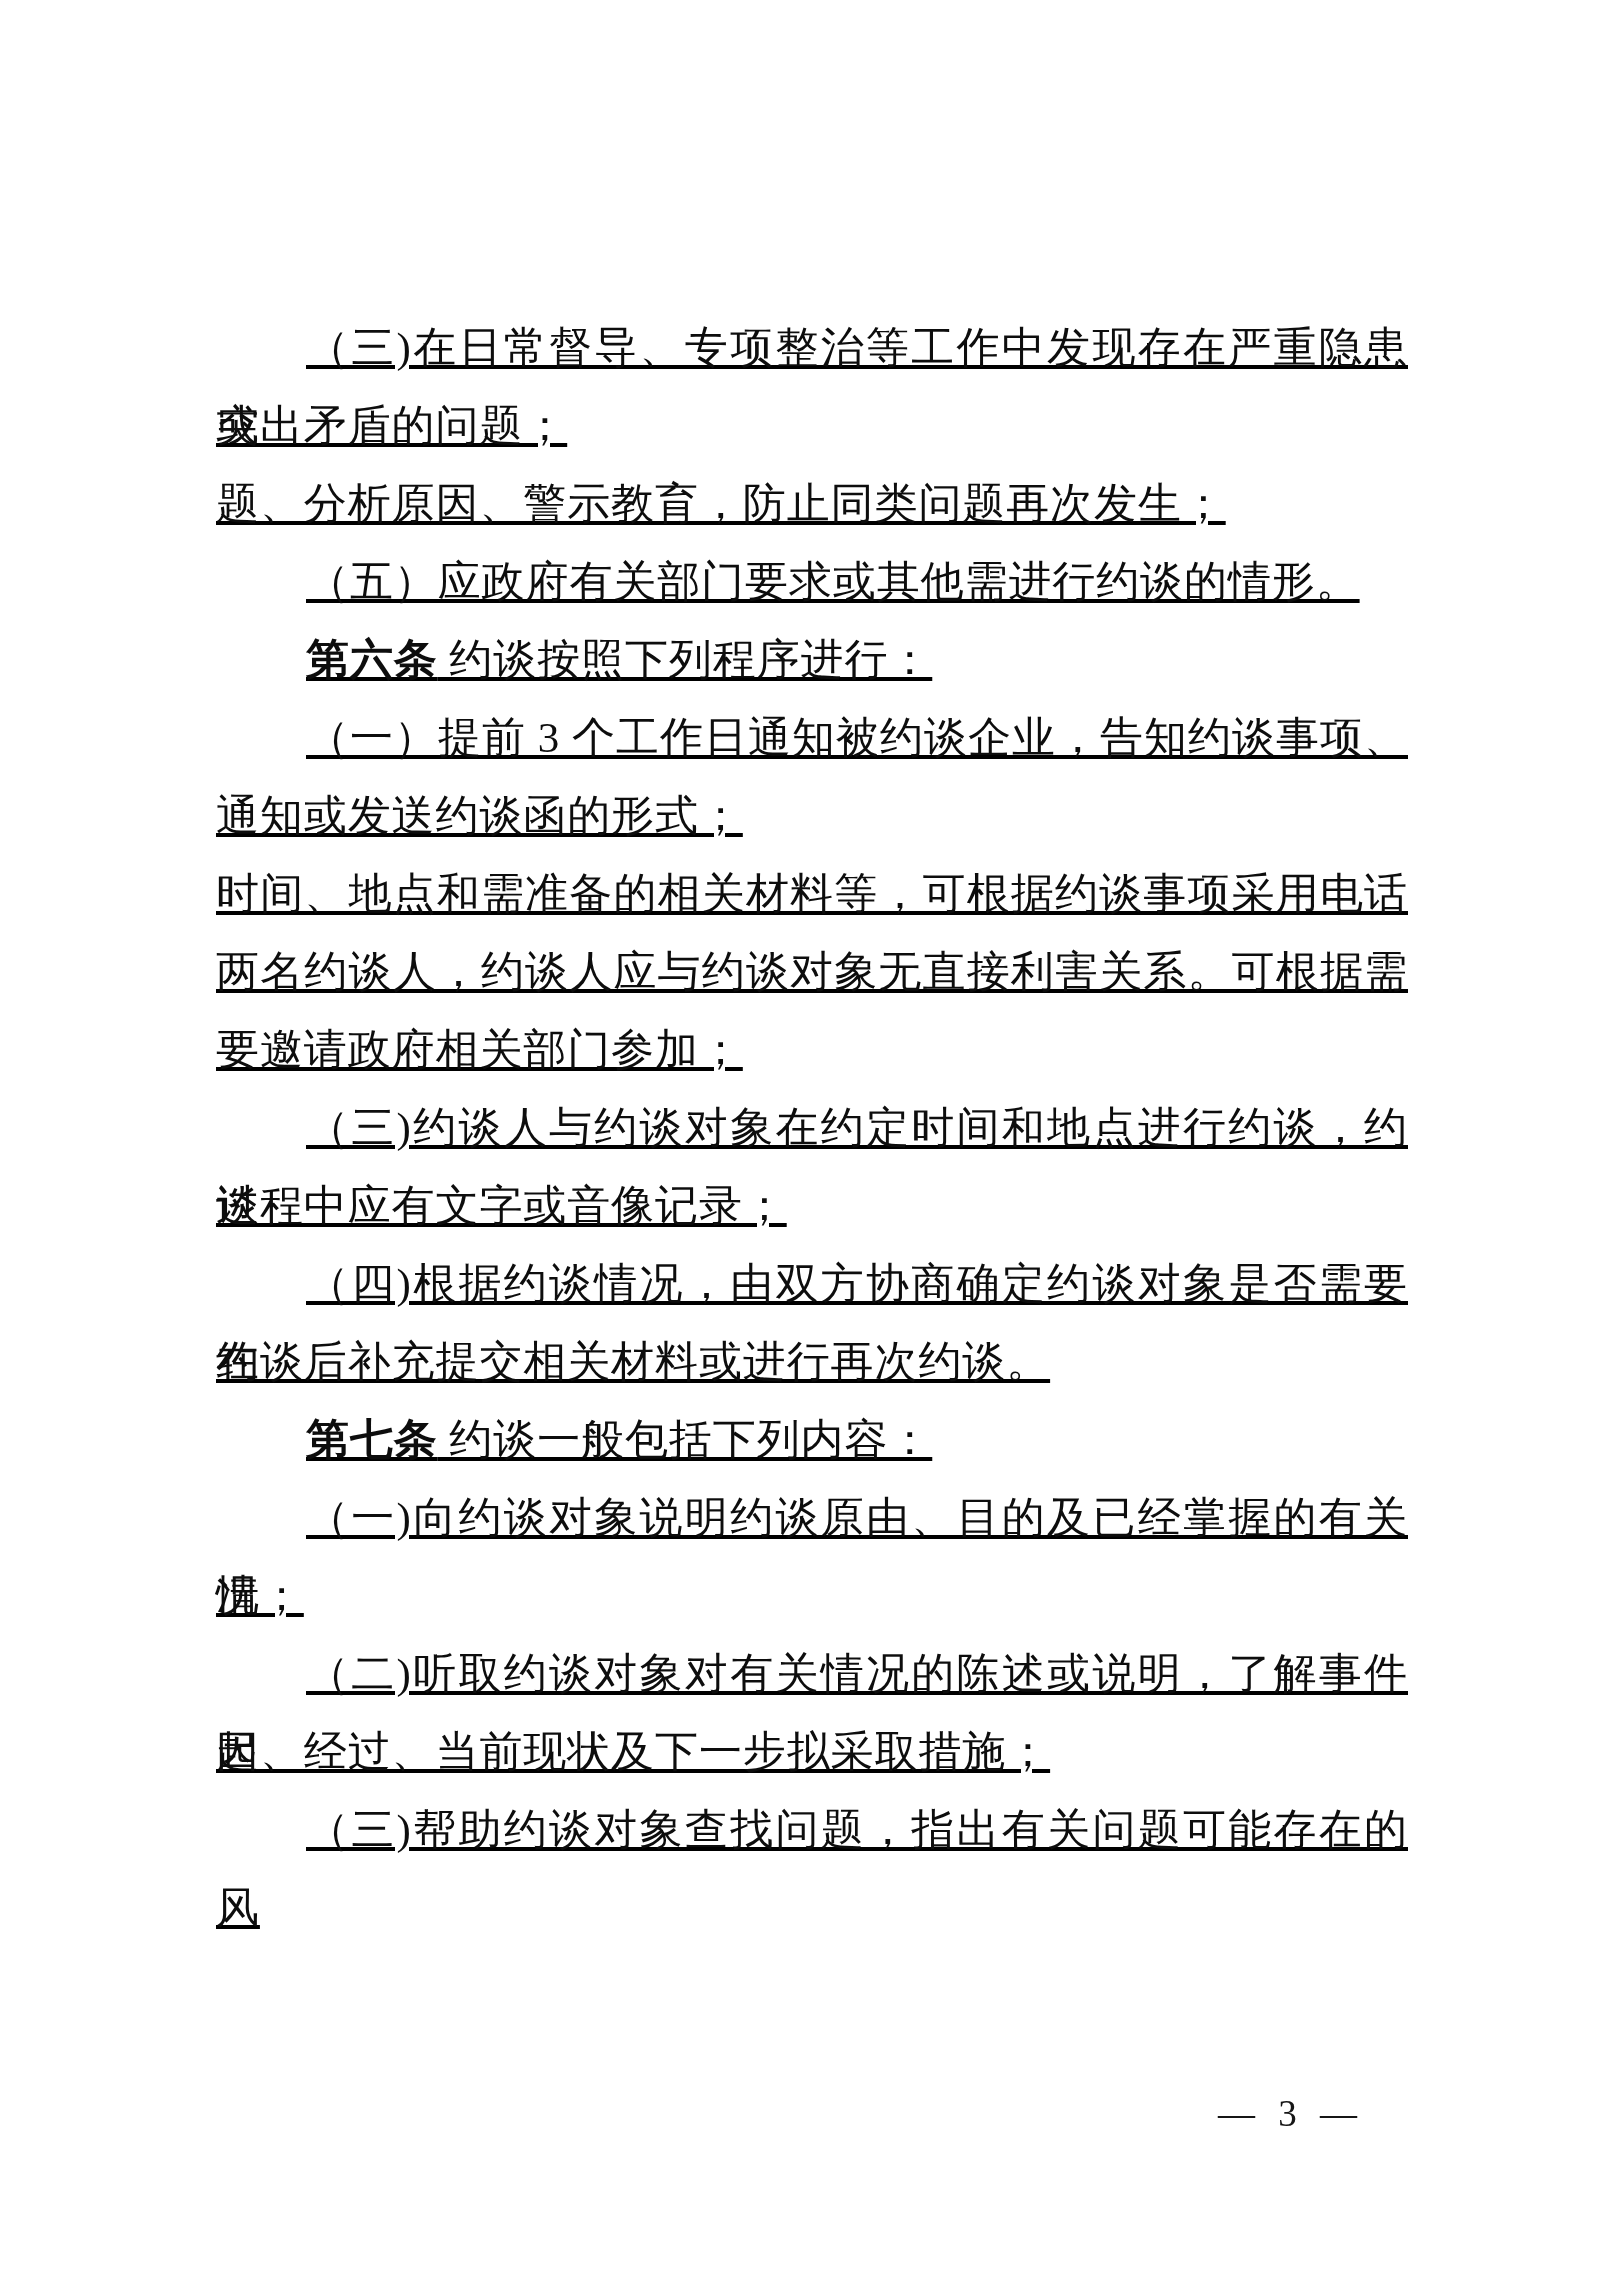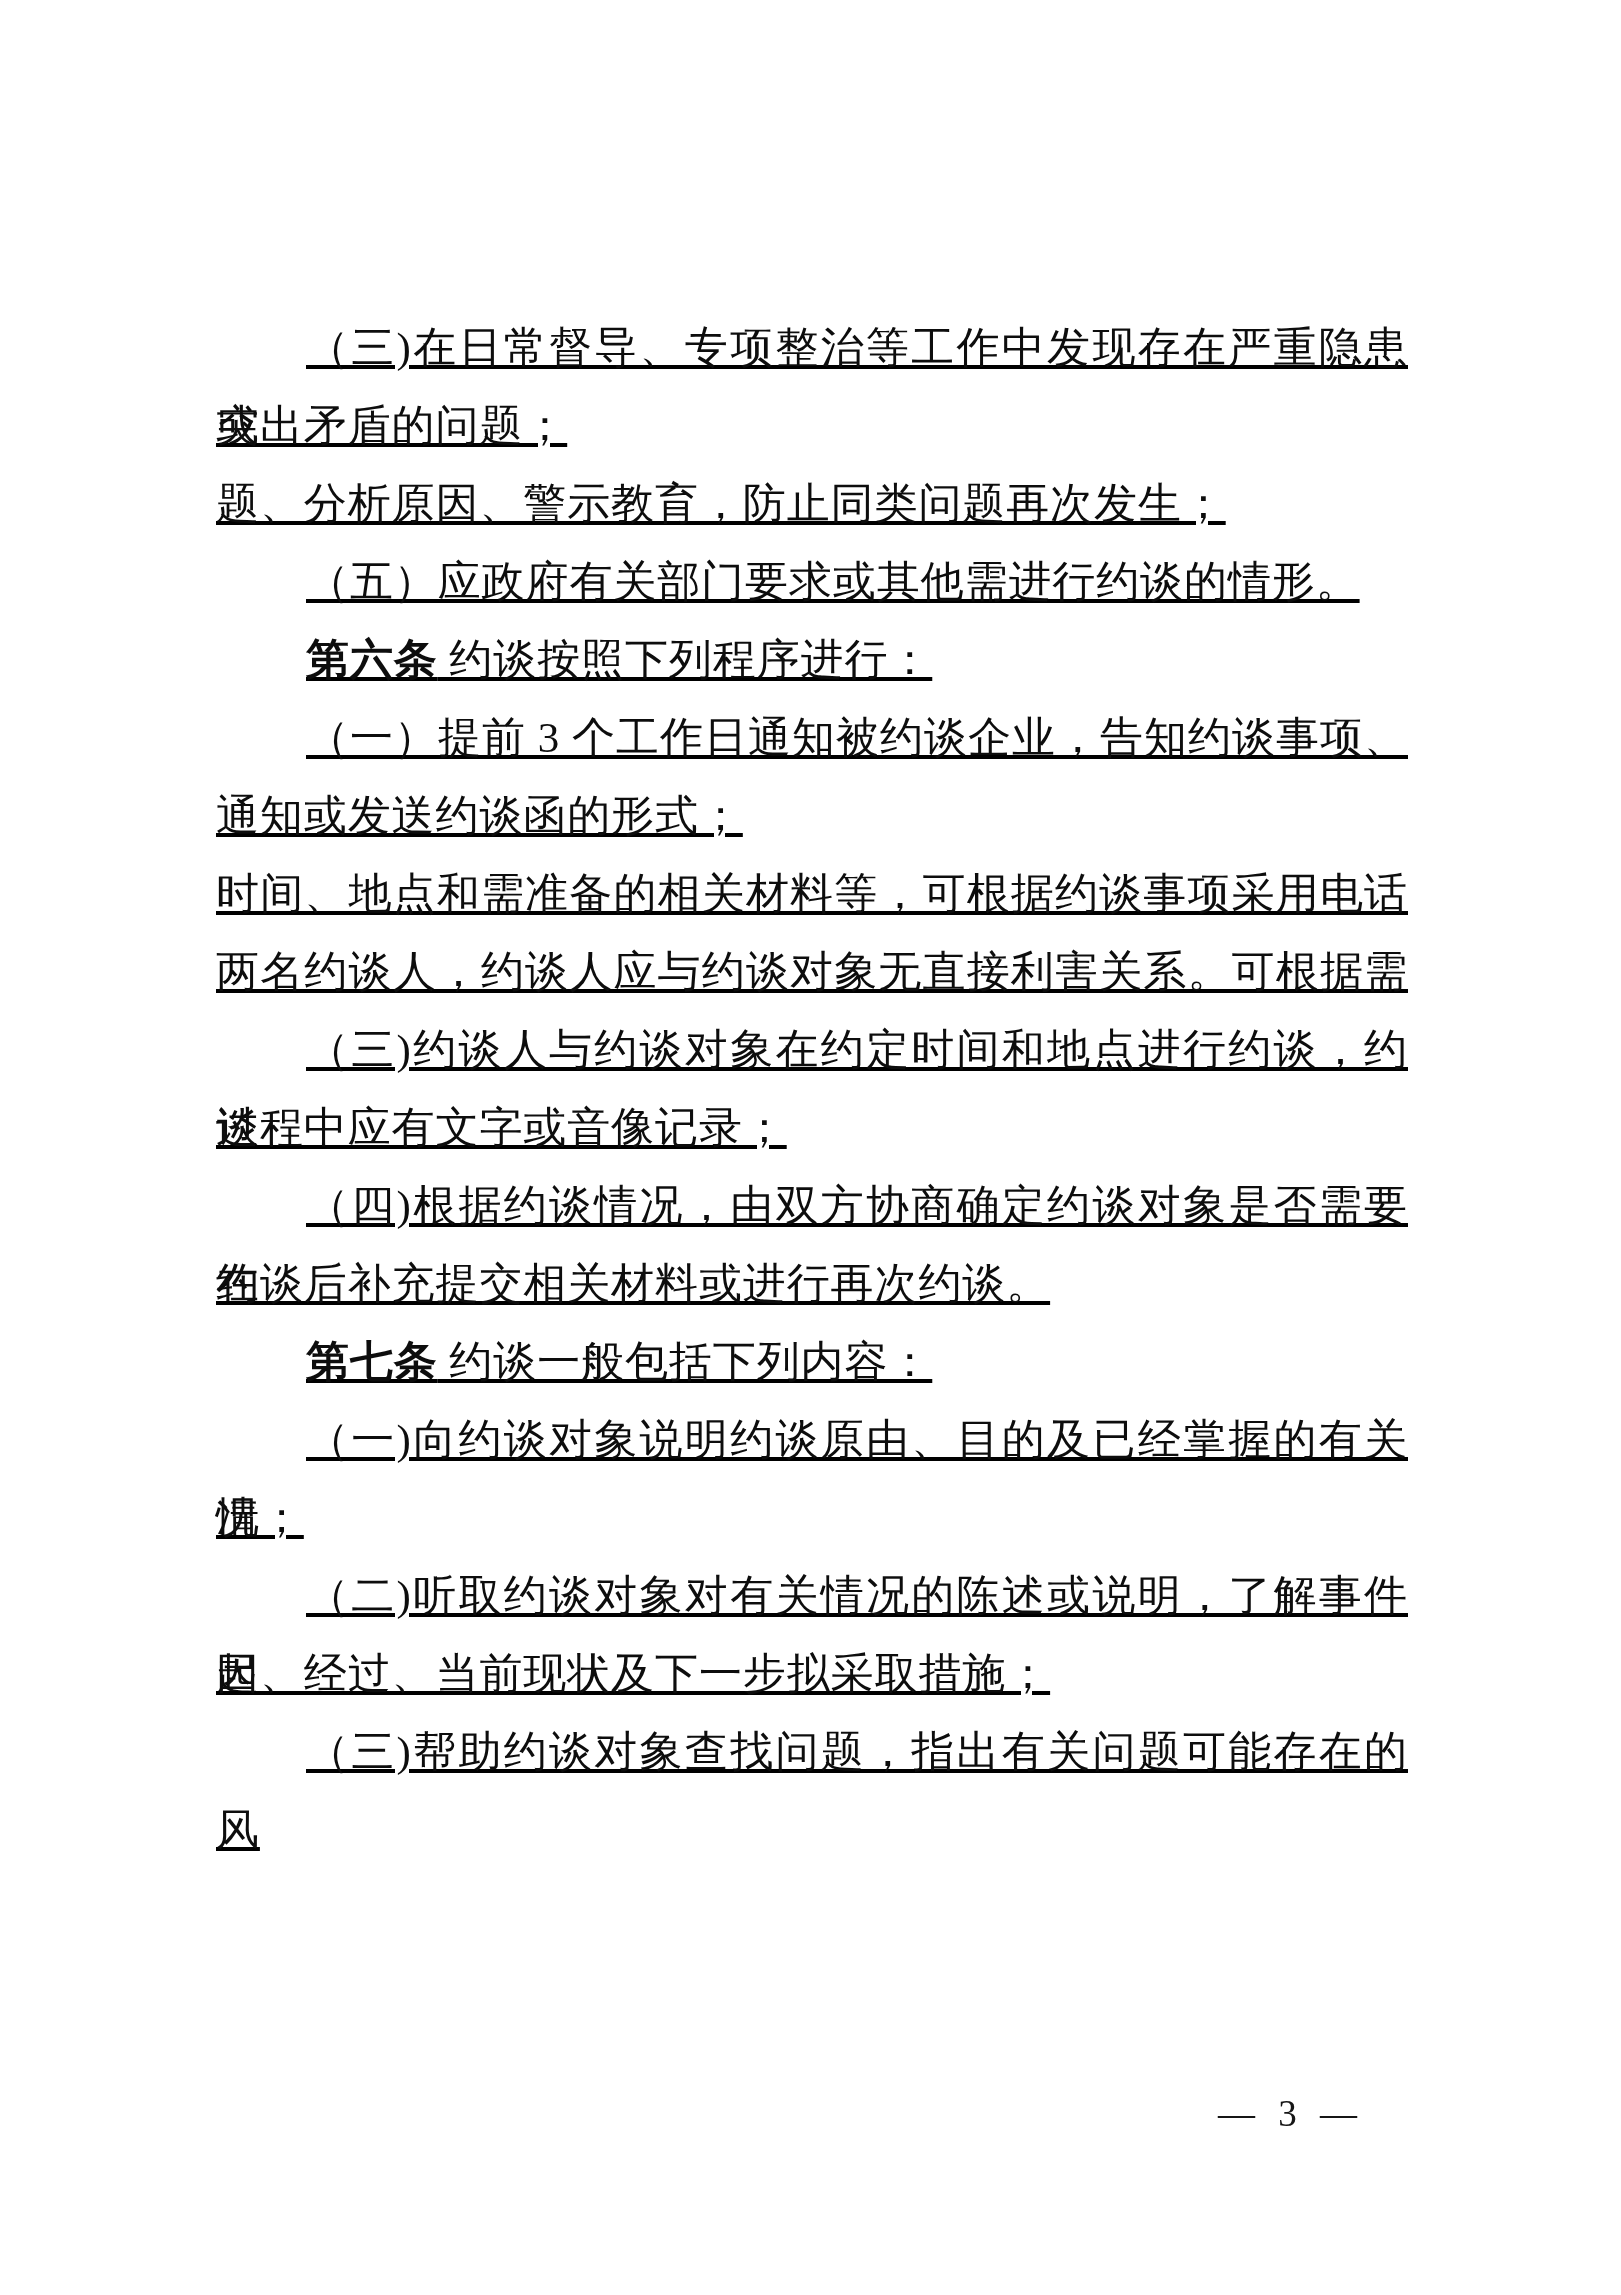--- a/index.html
+++ b/index.html
@@ -62,20 +62,21 @@
   <div class="content">
       <div class="line indent justify">（三)在日常督导、专项整治等工作中发现存在严重隐患或</div>
       <div class="line">突出矛盾的问题；</div>
       <div class="line">题、分析原因、警示教育，防止同类问题再次发生；</div>
       <div class="line indent">（五）应政府有关部门要求或其他需进行约谈的情形。</div>
       <div class="line indent"><span class="article-no">第六条</span> 约谈按照下列程序进行：</div>
       <div class="line indent justify">（一）提前 3 个工作日通知被约谈企业，告知约谈事项、</div>
       <div class="line">通知或发送约谈函的形式；</div>
       <div class="line justify">时间、地点和需准备的相关材料等，可根据约谈事项采用电话</div>
       <div class="line justify">两名约谈人，约谈人应与约谈对象无直接利害关系。可根据需</div>
+      <div class="line">要邀请政府相关部门参加；</div>
       <div class="line indent justify">（三)约谈人与约谈对象在约定时间和地点进行约谈，约谈</div>
       <div class="line">过程中应有文字或音像记录；</div>
       <div class="line indent justify">（四)根据约谈情况，由双方协商确定约谈对象是否需要在</div>
       <div class="line">约谈后补充提交相关材料或进行再次约谈。</div>
       <div class="line indent"><span class="article-no">第七条</span> 约谈一般包括下列内容：</div>
       <div class="line indent justify">（一)向约谈对象说明约谈原由、目的及已经掌握的有关情</div>
       <div class="line">况；</div>
       <div class="line indent justify">（二)听取约谈对象对有关情况的陈述或说明，了解事件起</div>
       <div class="line">因、经过、当前现状及下一步拟采取措施；</div>
       <div class="line indent justify">（三)帮助约谈对象查找问题，指出有关问题可能存在的风</div>

